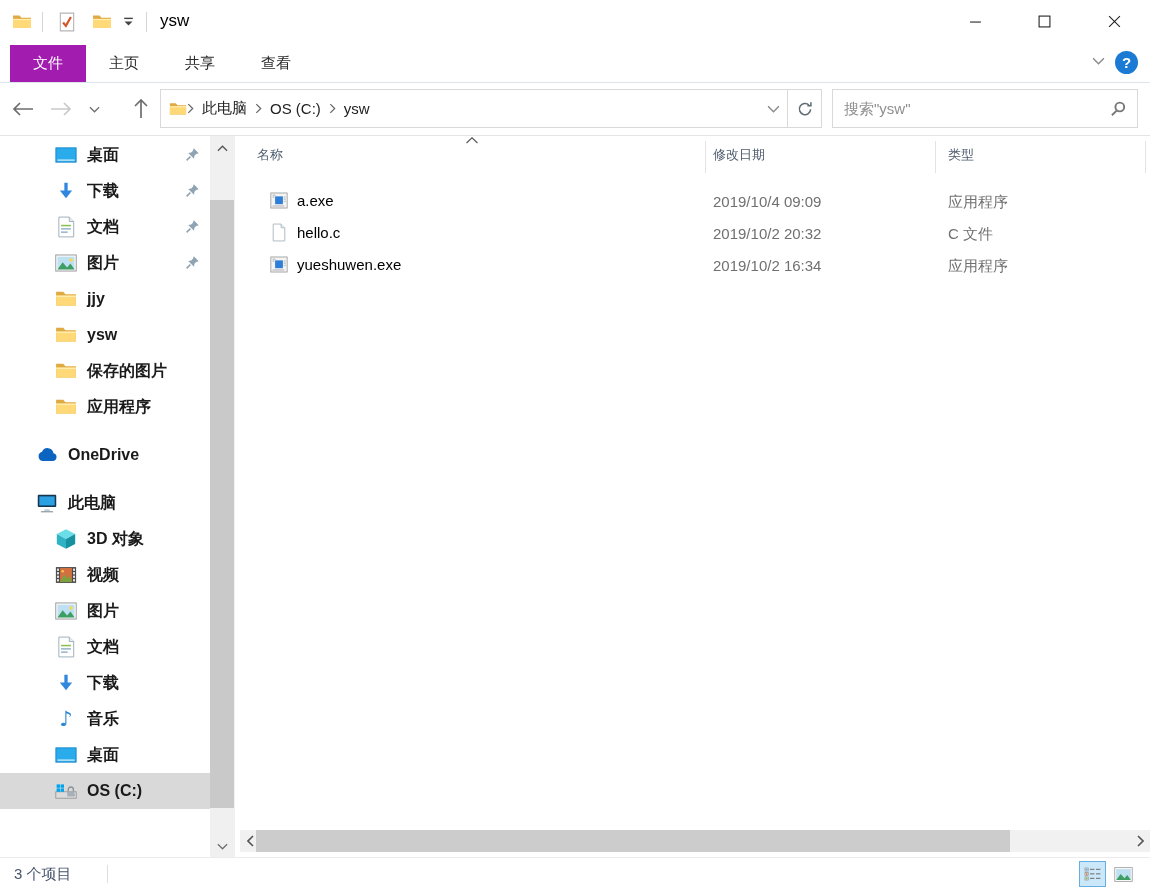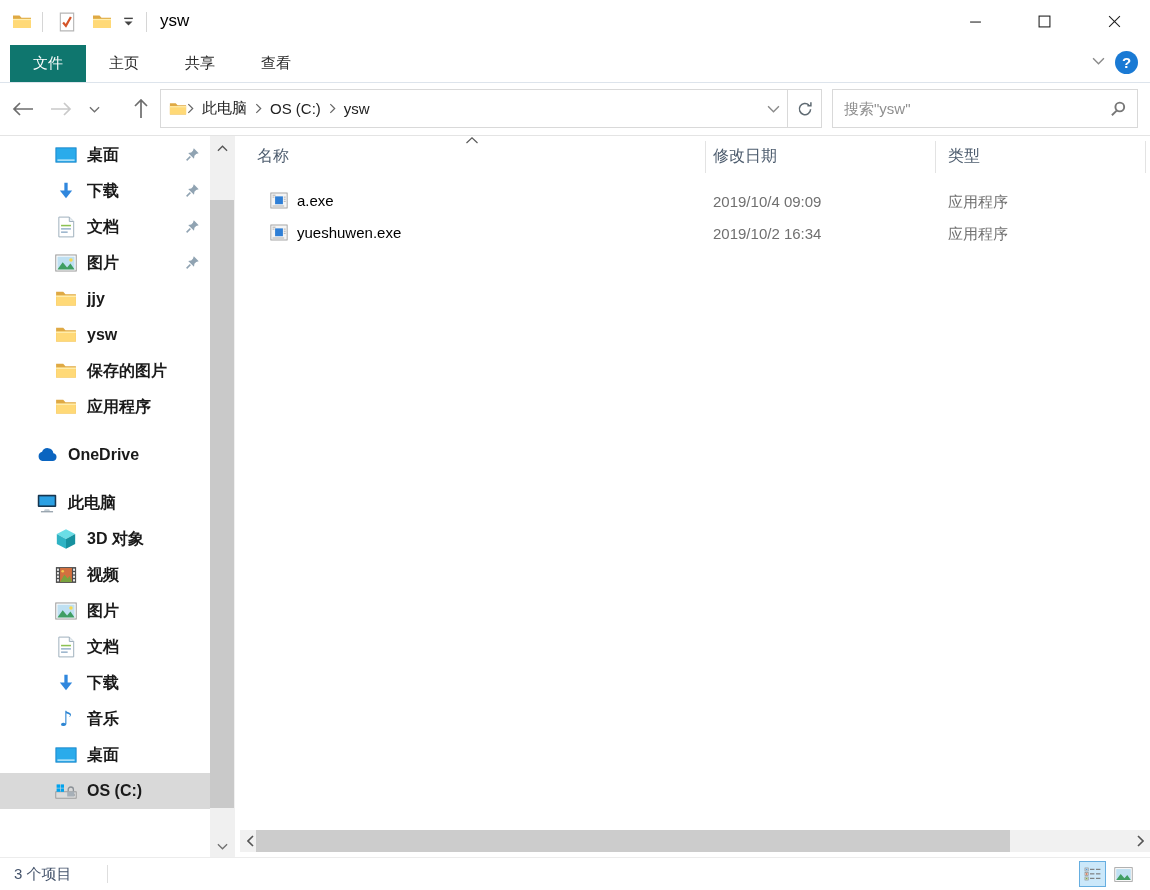--- a/index.html
+++ b/index.html
@@ -13,21 +13,21 @@
   
   .titlebar{position:absolute;top:0;left:0;right:0;height:45px;background:#fff;}
   .qat-item{position:absolute;top:12px;width:20px;height:20px;}
   .qat-sep{position:absolute;top:12px;width:1px;height:20px;background:#d6d6d6;}
   .win-title{position:absolute;left:160px;top:11px;font-size:17px;color:#000;}
   .winbtn{position:absolute;top:0;width:46px;height:42px;display:flex;align-items:center;justify-content:center;}
 
   
   .tabrow{position:absolute;top:45px;left:0;right:0;height:37px;background:#fff;border-bottom:1px solid #dde4ec;}
   .tab{position:absolute;top:0;height:37px;display:flex;align-items:center;justify-content:center;font-size:15px;color:#2b2b2b;}
-  .tab.active{background:#0f766e;color:#fff;}
+  .tab.active{background:#a21caf;color:#fff;}
   .ribbon-chevron{position:absolute;right:42px;top:12px;width:16px;height:12px;}
   .help-circle{position:absolute;right:12px;top:51px;width:23px;height:23px;border-radius:50%;
     background:#1a7ad4;color:#fff;font-size:15px;font-weight:bold;display:flex;align-items:center;justify-content:center;}
 
   
   .toolbar{position:absolute;top:83px;left:0;right:0;height:52px;background:#fff;border-bottom:1px solid #e4e4e4;}
   .navbtn{position:absolute;top:14px;width:24px;height:24px;display:flex;align-items:center;justify-content:center;}
   .addrbox{position:absolute;left:160px;top:6px;width:662px;height:39px;border:1px solid #d9d9d9;
     background:#fff;box-sizing:border-box;display:flex;align-items:center;}
   .addr-folder{width:18px;height:16px;margin-left:8px;flex:0 0 18px;}
@@ -57,21 +57,21 @@
   .pin{position:absolute;left:185px;top:10px;width:15px;height:15px;}
   .music-note{color:#2e86d3;font-size:21px;line-height:20px;font-family:"DejaVu Sans",sans-serif;}
 
   .vscroll{position:absolute;left:210px;top:0;width:25px;height:100%;background:#f0f0f0;}
   .vscroll .arrow{position:absolute;left:0;width:100%;height:18px;display:flex;align-items:center;justify-content:center;}
   .vthumb{position:absolute;left:0;width:24px;top:64px;height:608px;background:#c9c9c9;}
 
   
   .content{position:absolute;left:240px;top:0;right:0;height:100%;background:#fff;}
   .colhead{position:absolute;top:0;left:0;right:0;height:42px;}
-  .hlabel{position:absolute;top:10px;font-size:16px;color:#4d5c6e;white-space:nowrap;}
+  .hlabel{position:absolute;top:10px;font-size:13px;color:#4d5c6e;white-space:nowrap;}
   .hsep{position:absolute;top:5px;width:1px;height:32px;background:#e3e3e3;}
   .sort-caret{position:absolute;top:1px;width:15px;height:8px;}
   .rows{position:absolute;top:49px;left:0;right:0;}
   .frow{height:32px;position:relative;font-size:15px;}
   .ficon{position:absolute;left:30px;top:6px;width:18px;height:19px;}
   .fname{position:absolute;left:57px;top:7px;color:#000;white-space:nowrap;}
   .fdate{position:absolute;left:473px;top:8px;color:#707070;white-space:nowrap;}
   .ftype{position:absolute;left:708px;top:8px;color:#707070;white-space:nowrap;}
 
   .hscroll{position:absolute;top:694px;left:0;right:0;height:22px;background:#f1f1f1;}
@@ -498,20 +498,31 @@
               </g>
               <rect x="4.8" y="4.6" width="7.4" height="7.4" fill="#2f7fd6"></rect>
             </svg>
           </span>
           <span class="fname">a.exe</span>
           <span class="fdate">2019/10/4 09:09</span>
           <span class="ftype">应用程序</span>
         </div>
         <div class="frow">
           <span class="ficon">
+            <svg viewBox="0 0 16 18" width="100%" height="100%">
+              <path d="M2.5 1h7.5l3.5 3.5V17h-11z" fill="#fff" stroke="#adb9c2" stroke-width="0.9"></path>
+              <path d="M10 1v3.5h3.5" fill="#eef2f5" stroke="#adb9c2" stroke-width="0.9"></path>
+            </svg>
+          </span>
+          <span class="fname">hello.c</span>
+          <span class="fdate">2019/10/2 20:32</span>
+          <span class="ftype">C 文件</span>
+        </div>
+        <div class="frow">
+          <span class="ficon">
             <svg viewBox="0 0 17 17" width="100%" height="100%">
               <rect x="0.8" y="1.4" width="15.4" height="14.2" fill="#f4f4f4" stroke="#9a9a9a" stroke-width="0.8"></rect>
               <g fill="#b5b5b5">
                 <rect x="2.4" y="3" width="2.8" height="1"></rect>
                 <rect x="2.4" y="4.8" width="1.8" height="1"></rect>
                 <rect x="13" y="4.8" width="1.8" height="1"></rect>
                 <rect x="13" y="6.8" width="1.8" height="1"></rect>
                 <rect x="13" y="8.8" width="1.8" height="1"></rect>
                 <rect x="2.4" y="13.2" width="11" height="1"></rect>
               </g>

